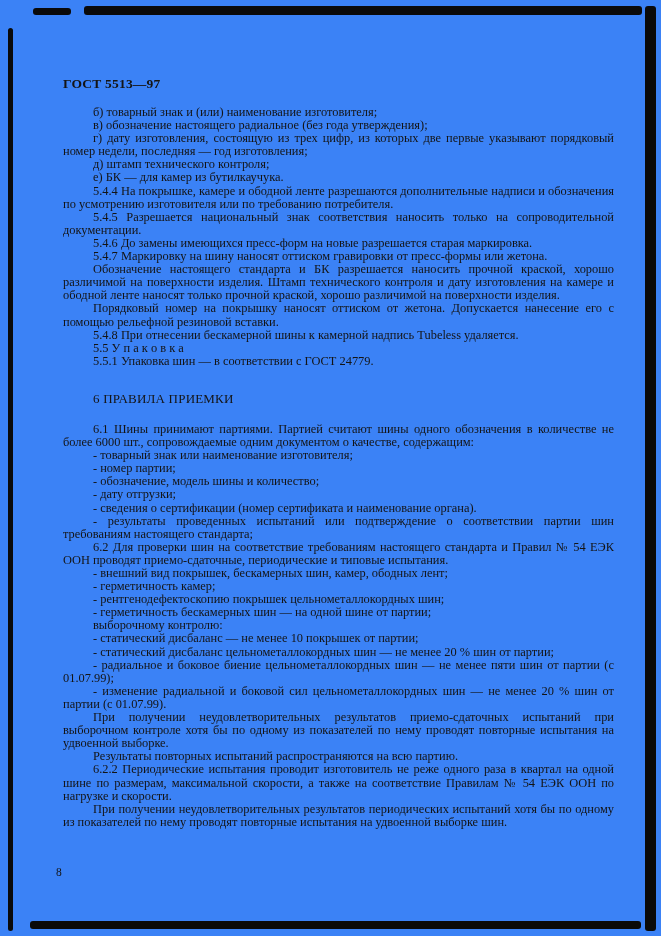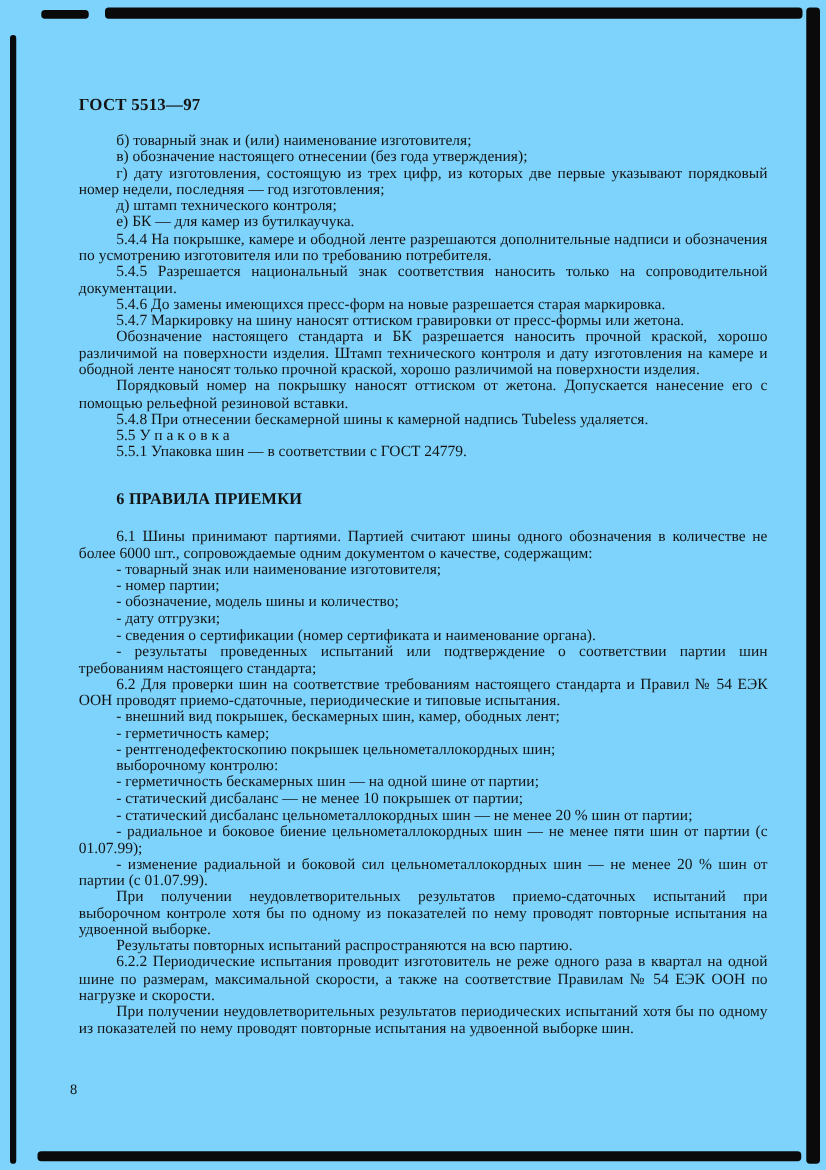--- a/index.html
+++ b/index.html
@@ -1,20 +1,20 @@
 <!DOCTYPE html>
 <html><head>
 <meta charset="utf-8">
 <style>
   html, body { margin: 0; padding: 0; background: #ffffff; }
   .page {
     position: relative;
     width: 661px;
     height: 936px;
-    background: #7dd3fc;
+    background: #3b82f6;
     overflow: hidden;
     font-family: "Liberation Serif", "DejaVu Serif", serif;
     color: #141414;
   }
   
   .scanbar { position: absolute; background: #0a0a0a; border-radius: 3px; }
   .scan-top-left   { left: 33px;  top: 8px;   width: 38px;  height: 7px; }
   .scan-top-main   { left: 84px;  top: 6px;   width: 558px; height: 9px; }
   .scan-right      { left: 645px; top: 6px;   width: 11px;  height: 925px; }
   .scan-left       { left: 8px;   top: 28px;  width: 5px;   height: 903px; }
@@ -34,21 +34,21 @@
     width: 551px;
     font-size: 12.4px;
     line-height: 13.1px;
   }
   .para {
     margin: 0;
     text-indent: 30px;
     text-align: justify;
   }
   .para.heading {
-    font-weight: bold;
+    font-weight: normal;
     font-size: 13px;
     text-align: left;
     margin: 24px 0 18px 0;
     letter-spacing: 0.2px;
   }
   .page-number {
     position: absolute;
     left: 56px; top: 866px;
     font-size: 11.5px;
   }
@@ -60,21 +60,21 @@
   <div class="scanbar scan-top-left"></div>
   <div class="scanbar scan-top-main"></div>
   <div class="scanbar scan-right"></div>
   <div class="scanbar scan-left"></div>
   <div class="scanbar scan-bottom"></div>
 
   <div class="doc-header">ГОСТ 5513—97</div>
 
   <div class="doc-body">
       <p class="para">б) товарный знак и (или) наименование изготовителя;</p>
-      <p class="para">в) обозначение настоящего отнесении (без года утверждения);</p>
+      <p class="para">в) обозначение настоящего радиальное (без года утверждения);</p>
       <p class="para">г) дату изготовления, состоящую из трех цифр, из которых две первые указывают порядковый номер недели, последняя — год изготовления;</p>
       <p class="para">д) штамп технического контроля;</p>
       <p class="para">е) БК — для камер из бутилкаучука.</p>
       <p class="para">5.4.4 На покрышке, камере и ободной ленте разрешаются дополнительные надписи и обозначения по усмотрению изготовителя или по требованию потребителя.</p>
       <p class="para">5.4.5 Разрешается национальный знак соответствия наносить только на сопроводительной документации.</p>
       <p class="para">5.4.6 До замены имеющихся пресс-форм на новые разрешается старая маркировка.</p>
       <p class="para">5.4.7 Маркировку на шину наносят оттиском гравировки от пресс-формы или жетона.</p>
       <p class="para">Обозначение настоящего стандарта и БК разрешается наносить прочной краской, хорошо различимой на поверхности изделия. Штамп технического контроля и дату изготовления на камере и ободной ленте наносят только прочной краской, хорошо различимой на поверхности изделия.</p>
       <p class="para">Порядковый номер на покрышку наносят оттиском от жетона. Допускается нанесение его с помощью рельефной резиновой вставки.</p>
       <p class="para">5.4.8 При отнесении бескамерной шины к камерной надпись Tubeless удаляется.</p>
@@ -85,22 +85,22 @@
       <p class="para">- товарный знак или наименование изготовителя;</p>
       <p class="para">- номер партии;</p>
       <p class="para">- обозначение, модель шины и количество;</p>
       <p class="para">- дату отгрузки;</p>
       <p class="para">- сведения о сертификации (номер сертификата и наименование органа).</p>
       <p class="para">- результаты проведенных испытаний или подтверждение о соответствии партии шин требованиям настоящего стандарта;</p>
       <p class="para">6.2 Для проверки шин на соответствие требованиям настоящего стандарта и Правил № 54 ЕЭК ООН проводят приемо-сдаточные, периодические и типовые испытания.</p>
       <p class="para">- внешний вид покрышек, бескамерных шин, камер, ободных лент;</p>
       <p class="para">- герметичность камер;</p>
       <p class="para">- рентгенодефектоскопию покрышек цельнометаллокордных шин;</p>
+      <p class="para">- герметичность бескамерных шин — на одной шине от партии;</p>
       <p class="para">выборочному контролю:</p>
-      <p class="para">- герметичность бескамерных шин — на одной шине от партии;</p>
       <p class="para">- статический дисбаланс — не менее 10 покрышек от партии;</p>
       <p class="para">- статический дисбаланс цельнометаллокордных шин — не менее 20 % шин от партии;</p>
       <p class="para">- радиальное и боковое биение цельнометаллокордных шин — не менее пяти шин от партии (с 01.07.99);</p>
       <p class="para">- изменение радиальной и боковой сил цельнометаллокордных шин — не менее 20 % шин от партии (с 01.07.99).</p>
       <p class="para">При получении неудовлетворительных результатов приемо-сдаточных испытаний при выборочном контроле хотя бы по одному из показателей по нему проводят повторные испытания на удвоенной выборке.</p>
       <p class="para">Результаты повторных испытаний распространяются на всю партию.</p>
       <p class="para">6.2.2 Периодические испытания проводит изготовитель не реже одного раза в квартал на одной шине по размерам, максимальной скорости, а также на соответствие Правилам № 54 ЕЭК ООН по нагрузке и скорости.</p>
       <p class="para">При получении неудовлетворительных результатов периодических испытаний хотя бы по одному из показателей по нему проводят повторные испытания на удвоенной выборке шин.</p>
     </div>
 

